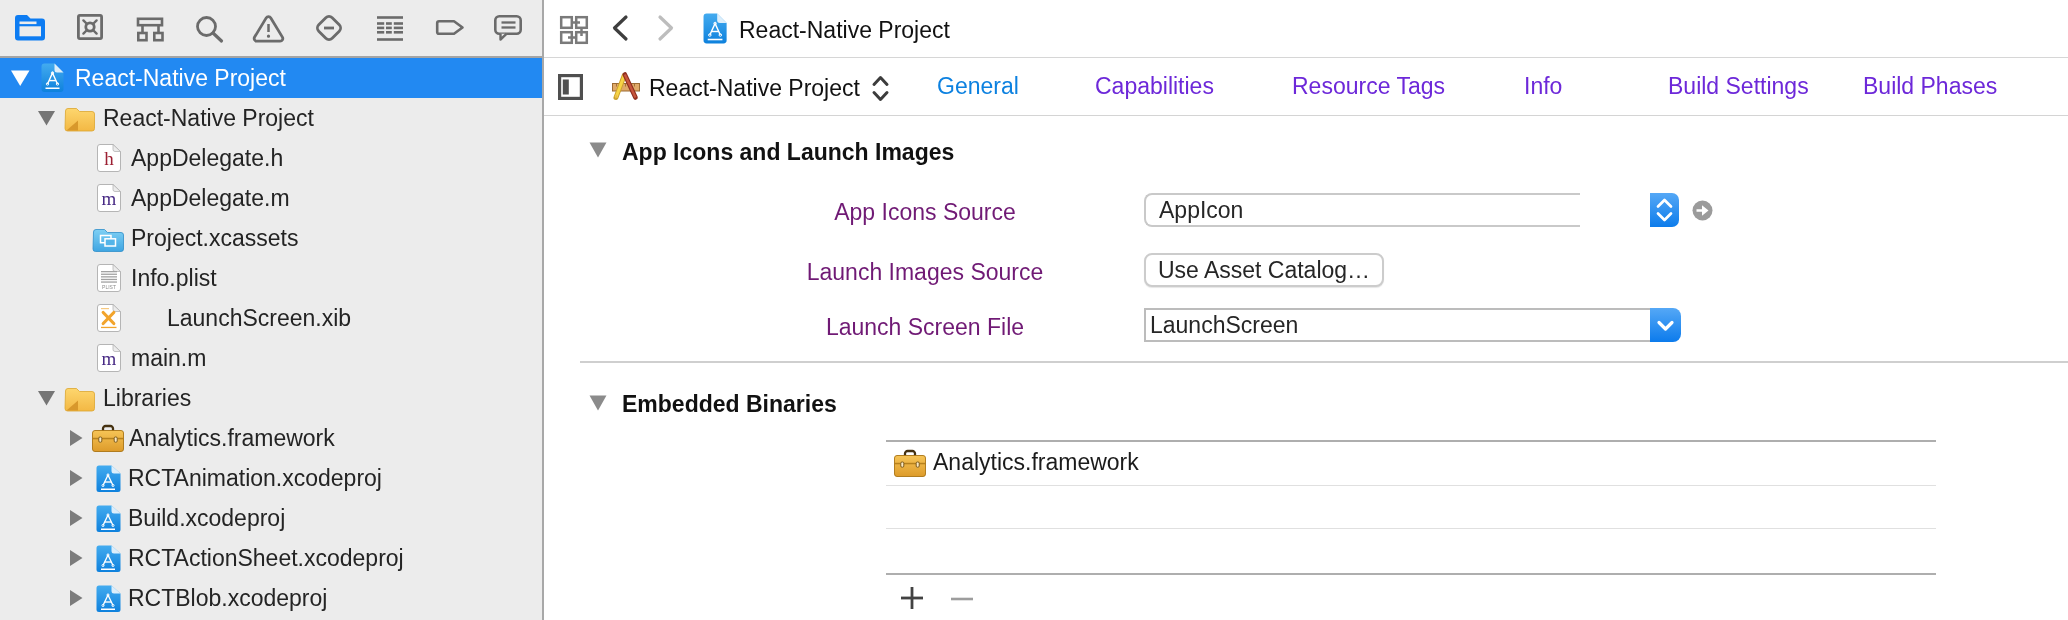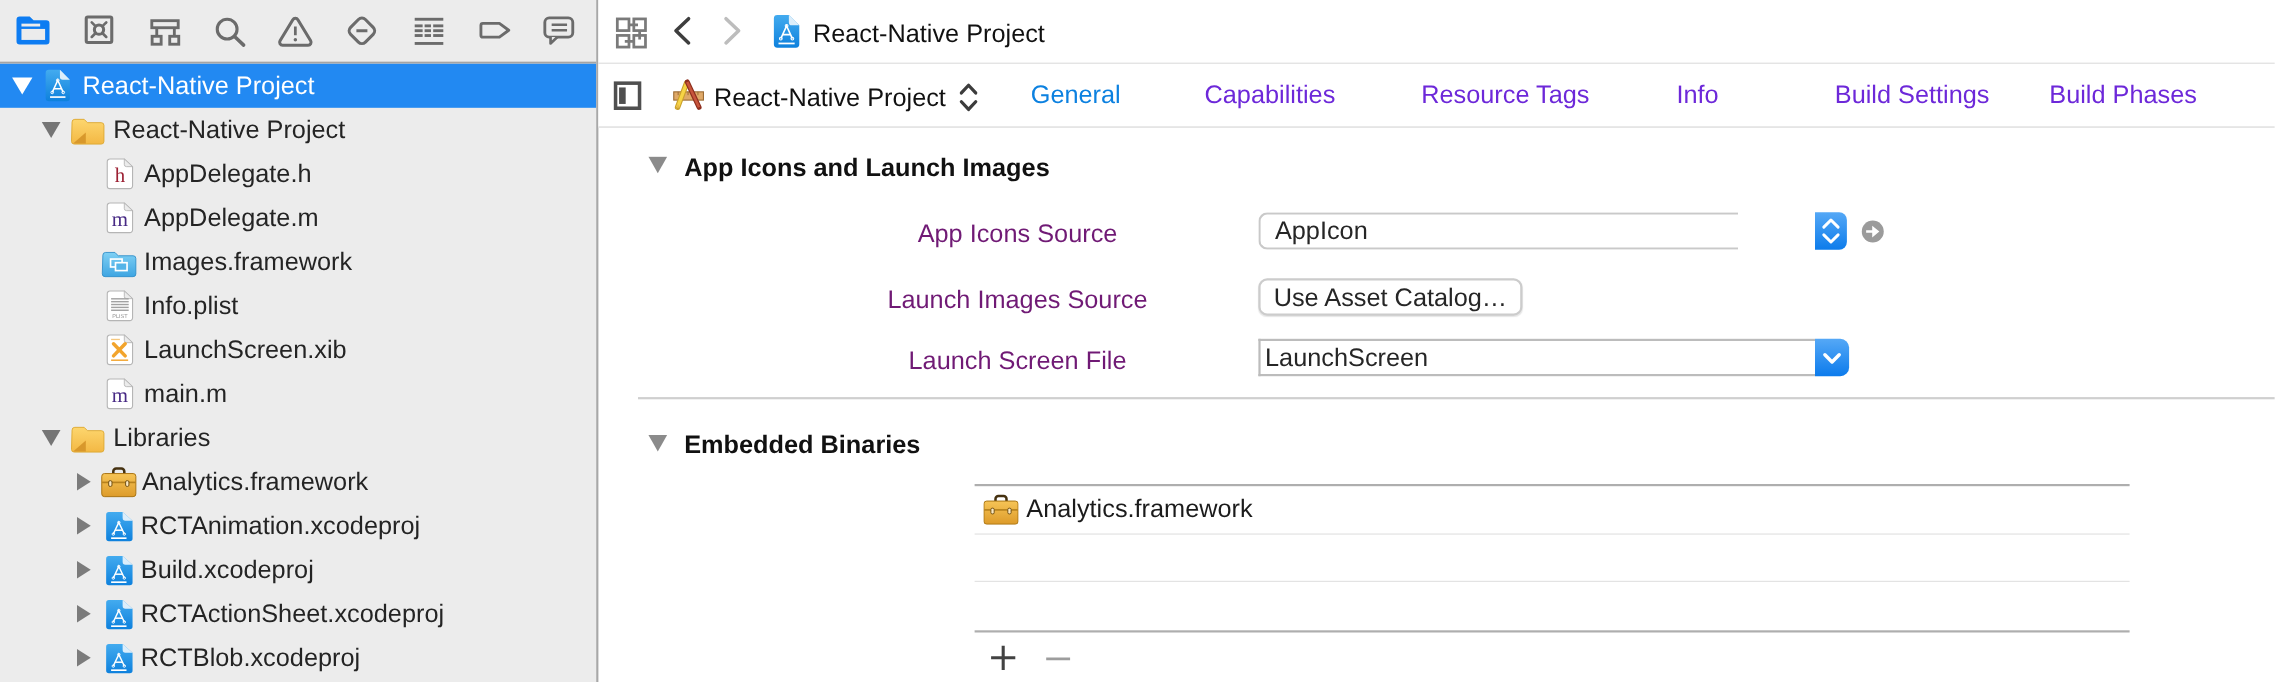--- a/index.html
+++ b/index.html
@@ -117,26 +117,26 @@
     <div class="row" style="top:40px;">
       <span class="txt" style="left:103px;">React-Native Project</span>
     </div>
     <div class="row" style="top:80px;">
       <span class="txt" style="left:131px;">AppDelegate.h</span>
     </div>
     <div class="row" style="top:120px;">
       <span class="txt" style="left:131px;">AppDelegate.m</span>
     </div>
     <div class="row" style="top:160px;">
-      <span class="txt" style="left:131px;">Images.framework</span>
+      <span class="txt" style="left:131px;">Project.xcassets</span>
     </div>
     <div class="row" style="top:200px;">
       <span class="txt" style="left:131px;">Info.plist</span>
     </div>
-    <div class="row" style="top:240px;">
+    <div class="row" style="top:240px;margin-left:36px;">
       <span class="txt" style="left:131px;">LaunchScreen.xib</span>
     </div>
     <div class="row" style="top:280px;">
       <span class="txt" style="left:131px;">main.m</span>
     </div>
     <div class="row" style="top:320px;">
       <span class="txt" style="left:103px;">Libraries</span>
     </div>
     <div class="row" style="top:360px;">
       <span class="txt" style="left:129px;">Analytics.framework</span>

